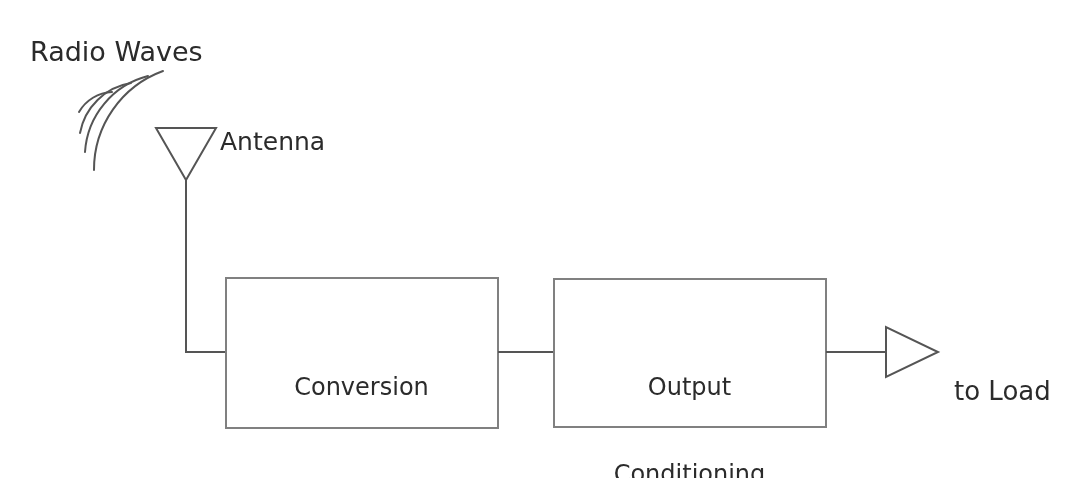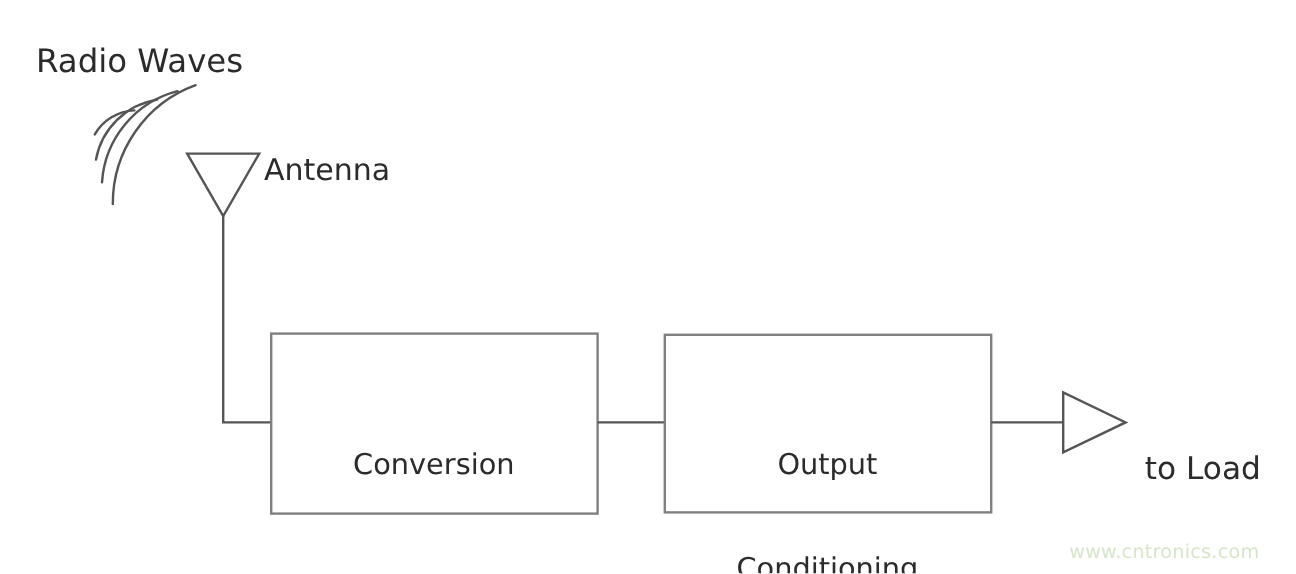--- a/index.html
+++ b/index.html
@@ -111,15 +111,14 @@
 
   <div class="lbl" id="label-block-power">
     <div>Output</div>
     <div>Conditioning</div>
   </div>
 
   <div class="lbl" id="label-output">
     <div>to Load</div>
   </div>
 
-  <div id="watermark">www.cntronics.com</div>
 
 </div>
 
 </body></html>

